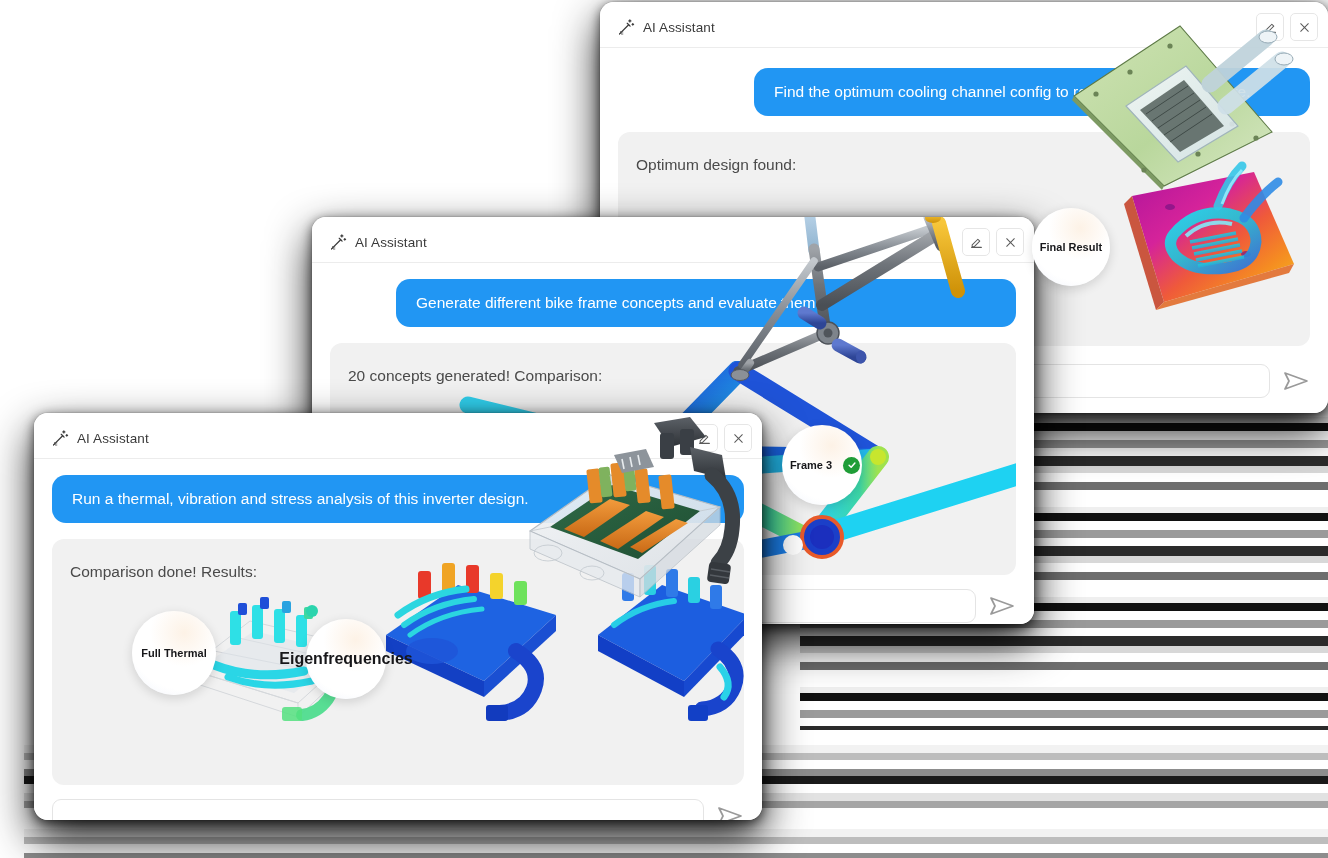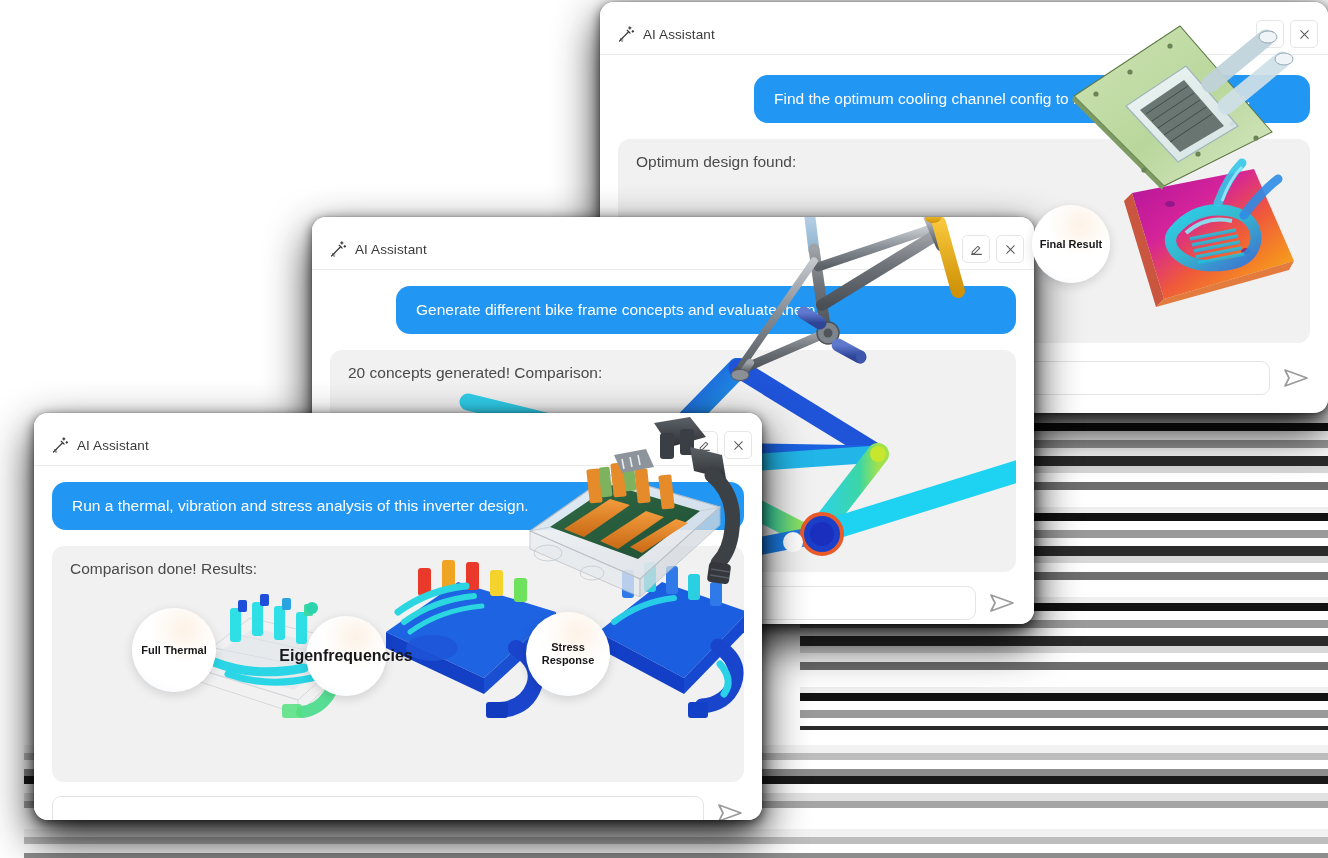--- a/index.html
+++ b/index.html
@@ -62,21 +62,21 @@
     overflow: hidden;
     box-shadow:
       0 0 0 1px rgba(0,0,0,0.06),
       0 18px 44px rgba(0,0,0,0.90),
       0 3px 12px rgba(0,0,0,0.65);
   }
   .titlebar {
     height: 40px;
     display: flex;
     align-items: center;
-    padding: 12px 10px 0 16px;
+    padding: 5px 10px 0 16px;
     border-bottom: 1px solid #ececec;
     background: #ffffff;
     position: relative;
     z-index: 3;
   }
   .title-left { display: flex; align-items: center; gap: 8px; }
   .wand-icon { width: 19px; height: 19px; display: block; }
   .app-title {
     font-size: 13.5px;
     color: #3a3a3a;
@@ -115,21 +115,21 @@
     line-height: 1.42;
     max-width: 100%;
     box-sizing: border-box;
   }
 
   
   .card-assistant {
     margin-top: 16px;
     background: #f1f1f1;
     border-radius: 12px;
-    padding: 14px 18px 12px 18px;
+    padding: 24px 18px 12px 18px;
     position: relative;
     overflow: hidden;
   }
   .card-title {
     font-size: 15.5px;
     color: #4a4a4a;
     margin-bottom: 4px;
   }
   .result-strip {
     position: relative;
@@ -411,20 +411,28 @@
               <circle cx="270" cy="110" r="9" fill="#d6e820"></circle>
               <circle cx="292" cy="112" r="7" fill="#e5ec2a"></circle>
               <circle cx="414" cy="176" r="20" fill="#1b3fc8"></circle>
               <circle cx="414" cy="176" r="20" fill="none" stroke="#e85a2a" stroke-width="4"></circle>
               <circle cx="414" cy="176" r="12" fill="#1b2fbe"></circle>
               <circle cx="385" cy="184" r="10" fill="#ffffff"></circle>
               <circle cx="470" cy="96" r="8" fill="#c7e62e"></circle>
             </svg>
           </div>
 
+          <div class="badge" style="left:434px; top:36px; width:80px; height:80px;">
+            <span class="badge-label">Frame 3</span>
+            <span class="check-dot">
+              <svg width="10" height="10" viewBox="0 0 24 24" fill="none" stroke="#ffffff" stroke-width="3.4" stroke-linecap="round" stroke-linejoin="round">
+                <path d="M5 12.5 L10 17.5 L19 7"></path>
+              </svg>
+            </span>
+          </div>
         </div>
       </div>
     </div>
 
     <div class="composer">
       <input class="composer-input" type="text" value="" placeholder="" style="">
       <button class="send-btn">
         <svg width="28" height="24" viewBox="0 0 28 24" fill="none" stroke="#9a9a9a" stroke-width="1.7" stroke-linejoin="round">
           <path d="M3 4 L25 12 L3 20 L7 12 Z"></path>
         </svg>
@@ -590,23 +598,20 @@
               <rect x="108" y="142" width="20" height="16" rx="3" fill="#1240c6"></rect>
             </svg>
           </div>
 
           <div class="badge" style="left:18px; top:26px; width:84px; height:84px;margin-left:44px;">
             <span class="badge-label">Full Thermal</span>
           </div>
           <div class="badge" style="left:236px; top:34px; width:80px; height:80px; font-size:16px;">
             <span class="badge-label">Eigenfrequencies</span>
           </div>
-          <div class="badge" style="left:456px; top:30px; width:84px; height:84px;">
-            <span class="badge-label">Stress Response</span>
-          </div>
         </div>
       </div>
     </div>
 
     <div class="composer">
       <input class="composer-input" type="text" value="" placeholder="" style="">
       <button class="send-btn">
         <svg width="28" height="24" viewBox="0 0 28 24" fill="none" stroke="#9a9a9a" stroke-width="1.7" stroke-linejoin="round">
           <path d="M3 4 L25 12 L3 20 L7 12 Z"></path>
         </svg>

